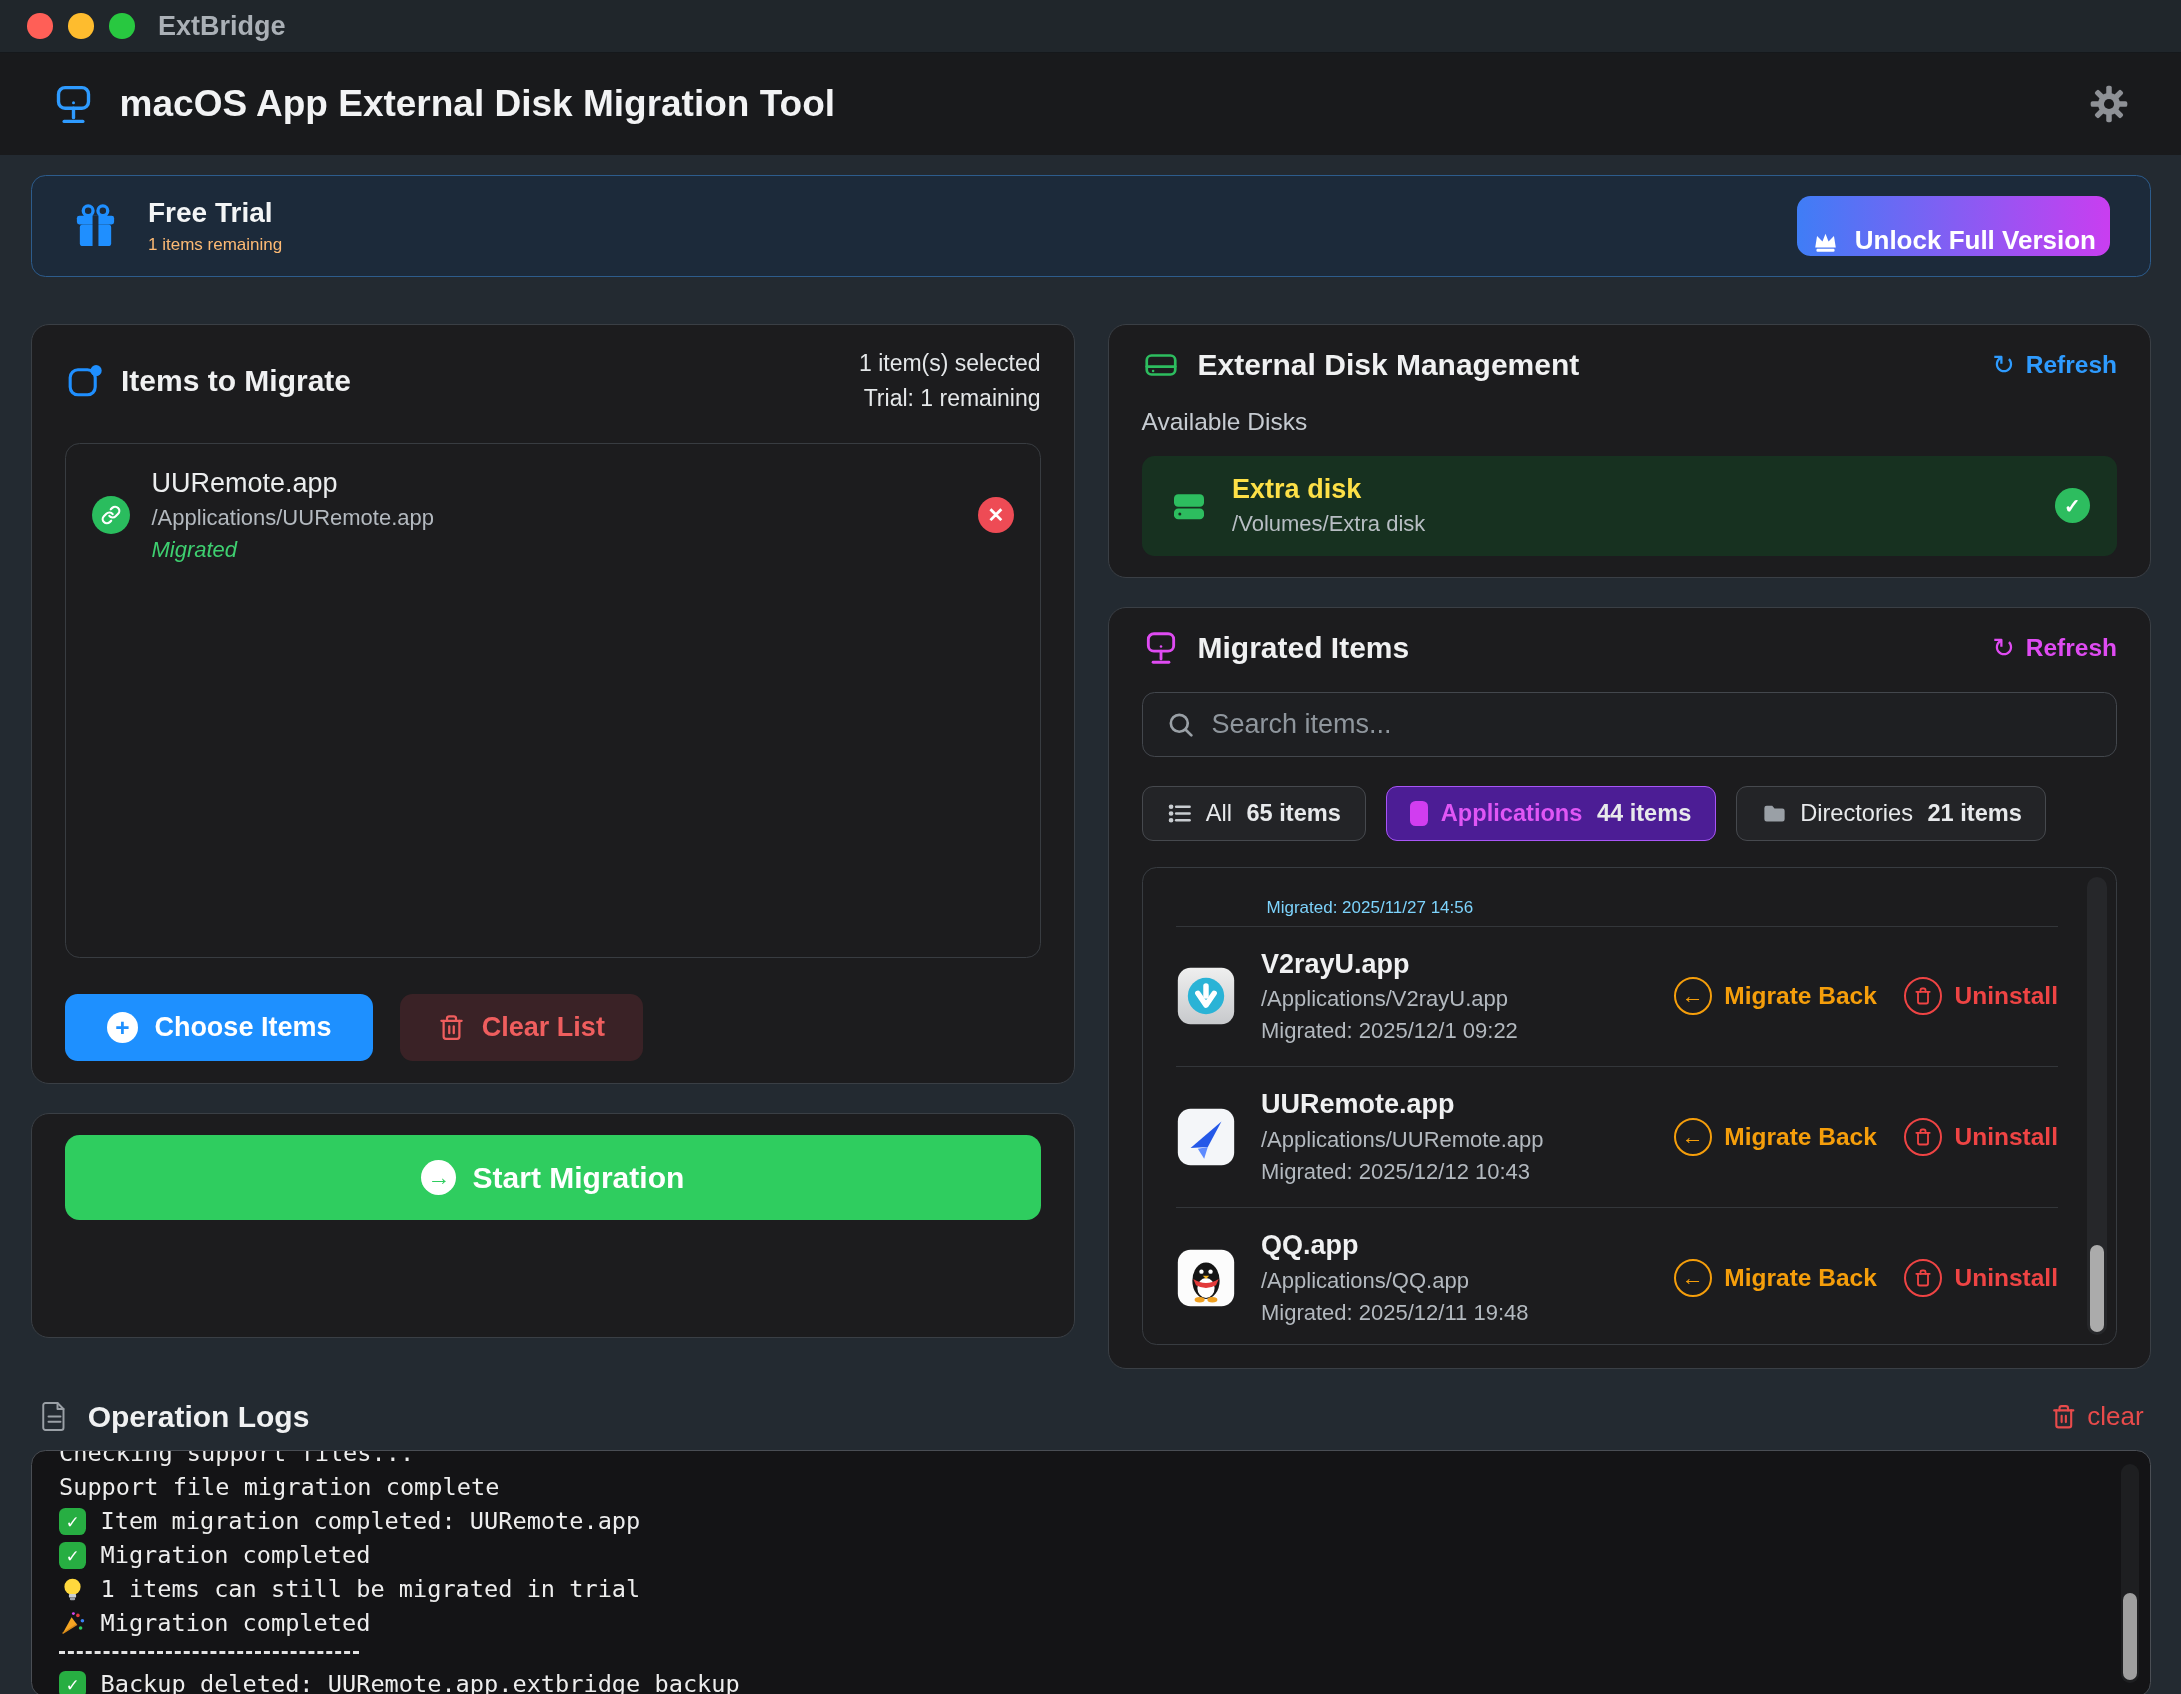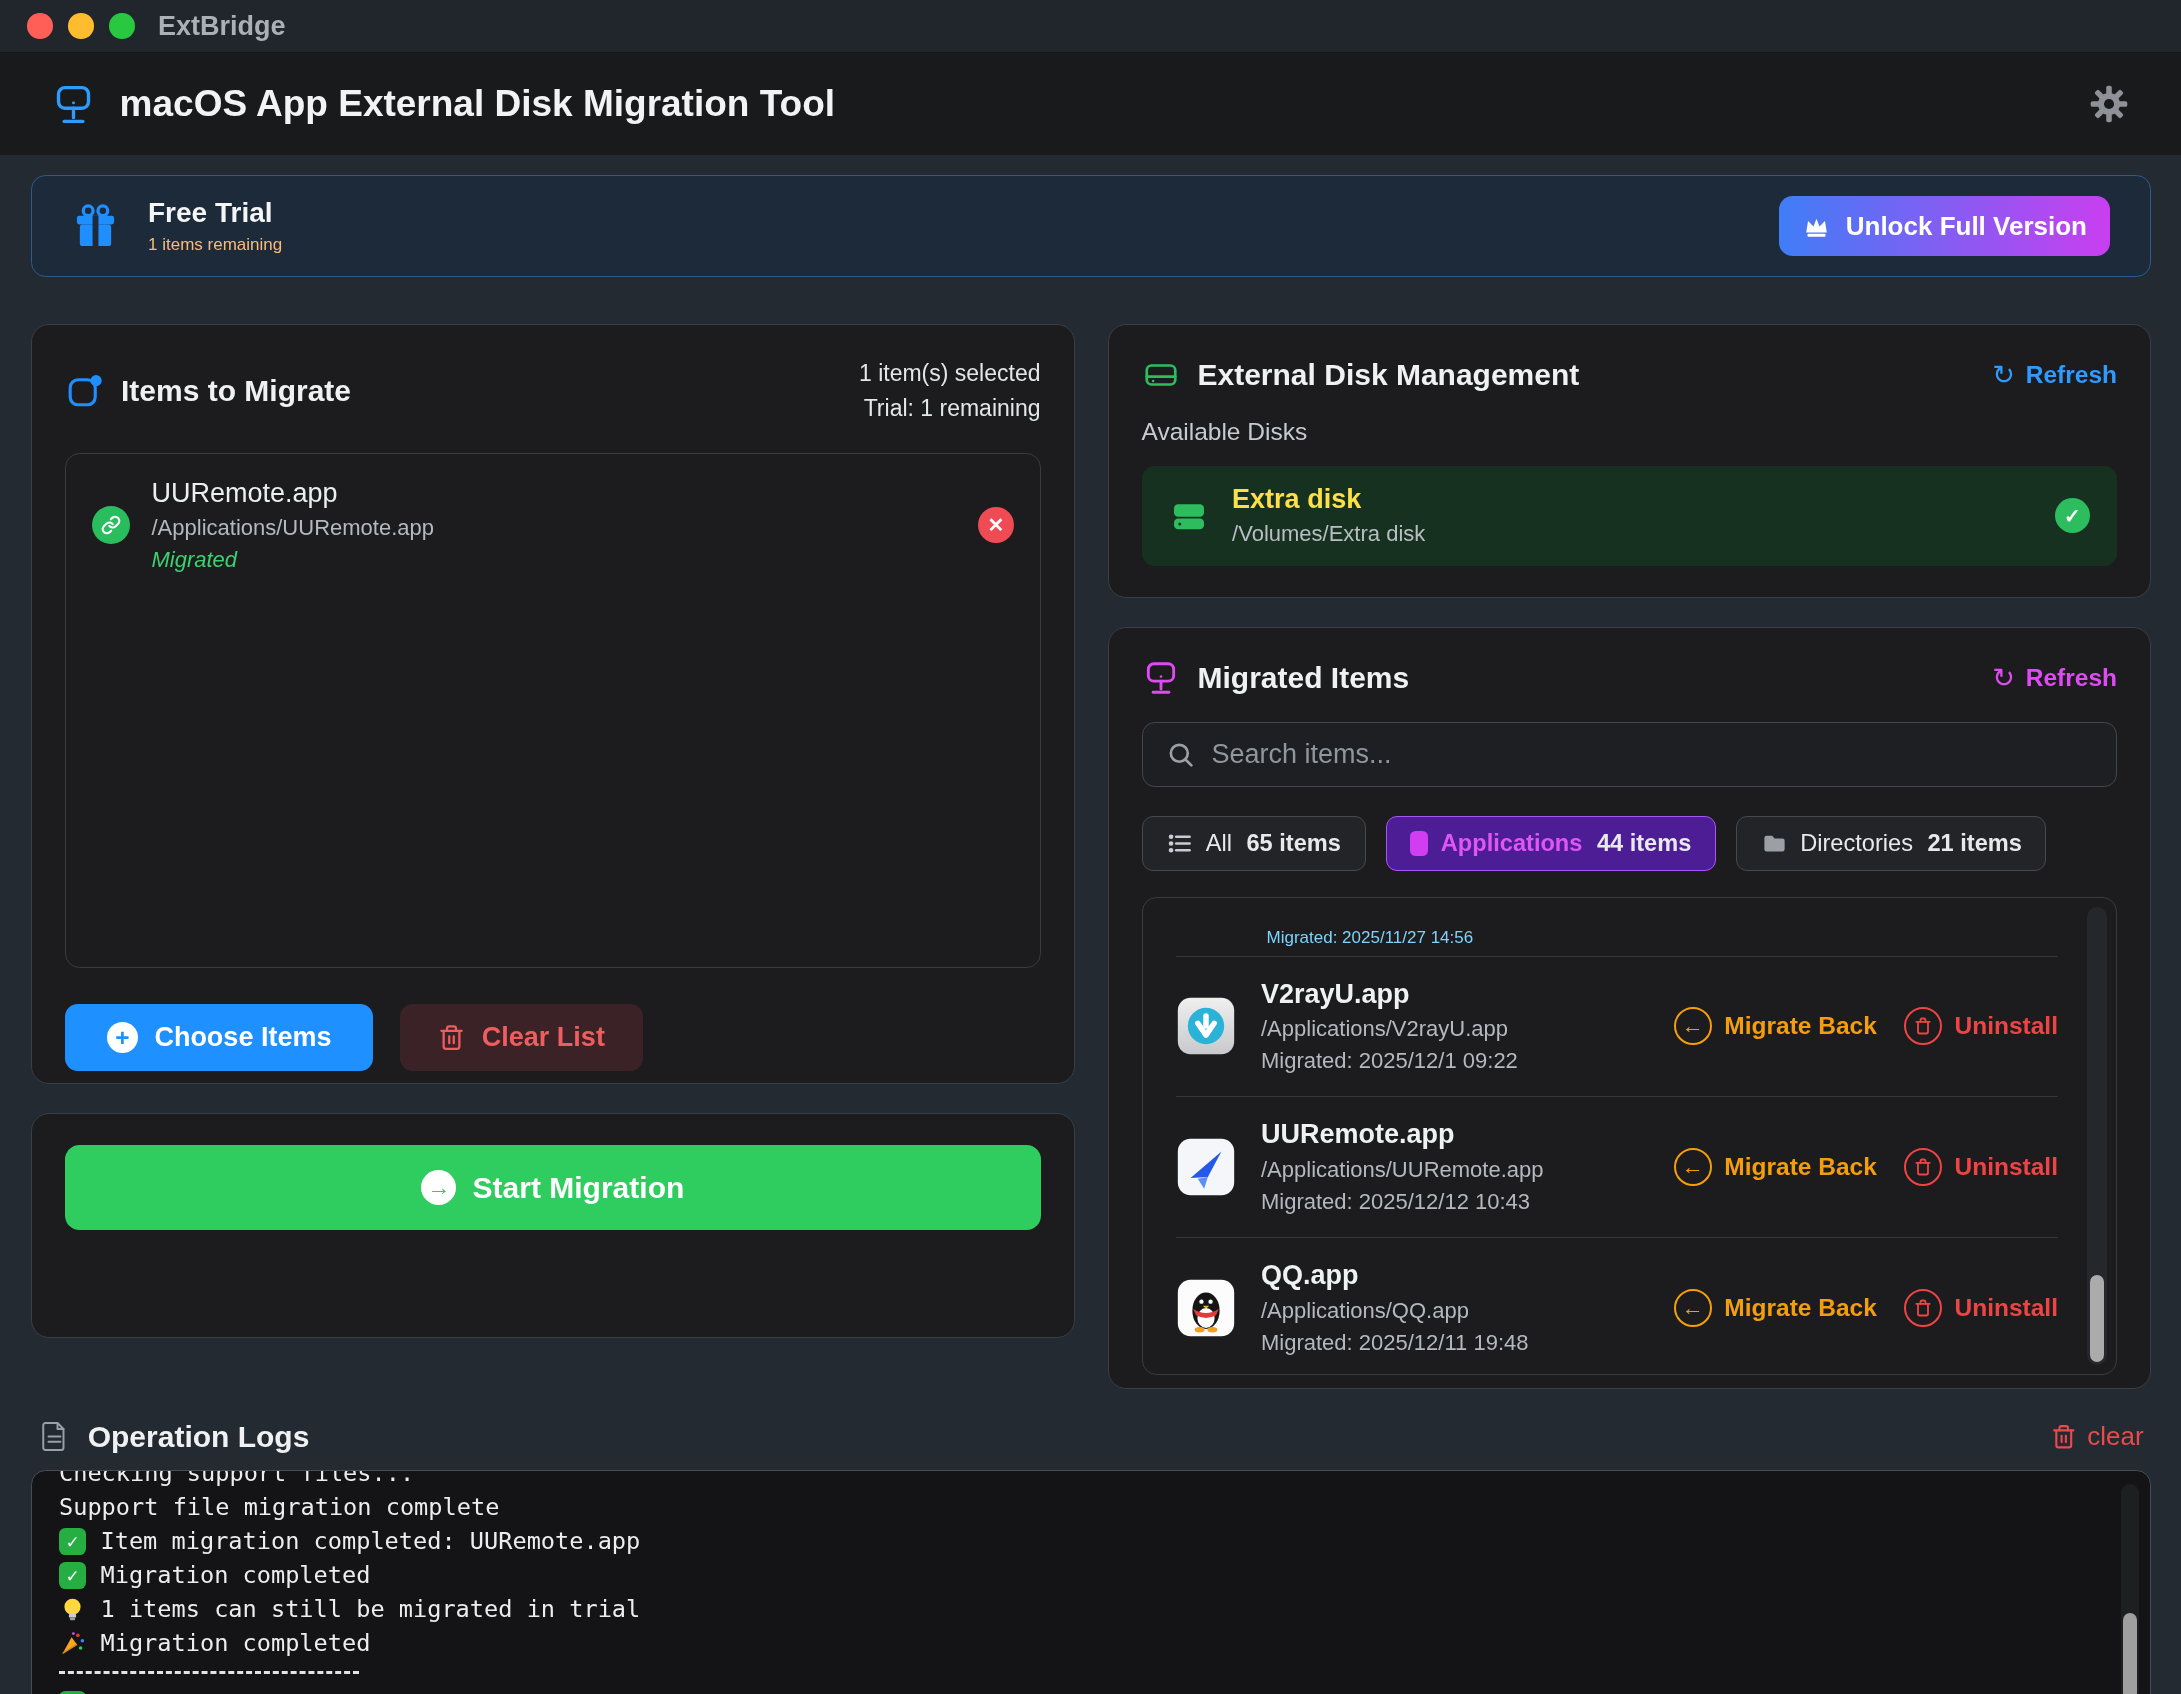--- a/index.html
+++ b/index.html
@@ -24,29 +24,29 @@
 
   
   .content { flex:1; padding:20px 31px 0; overflow:hidden; }
 
   
   .banner { height:102px; border:1.8px solid #2d5c8c; background:#1c2a3a; border-radius:14.5px; display:flex; align-items:center; padding:0 40px; }
   .gift { width:47px; height:47px; flex:none; }
   .banner-texts { margin-left:29px; }
   .banner-title { font-size:28px; font-weight:700; color:#f3f5f6; }
   .banner-sub { font-size:17px; color:#fdba74; margin-top:6.4px; }
-  .unlock-btn { margin-left:auto; height:60px; padding:0 23px; border:none; border-radius:13.6px;
+  .unlock-btn { margin-left:auto; height:60px; padding:0 14px; border:none; border-radius:13.6px;
     background:linear-gradient(90deg,#3f7df6,#c93ef0); color:#fff; font-size:26px; font-weight:700;
-    display:flex; align-items:center; gap:14.5px; font-family:inherit; cursor:pointer; }
+    display:flex; align-items:flex-end; gap:14.5px; font-family:inherit; cursor:pointer; }
   .crown { width:29px; height:29px; }
 
   
   .main { display:flex; gap:33px; margin-top:47px; align-items:flex-start; }
   .col { flex:1; display:flex; flex-direction:column; gap:29px; min-width:0; }
-  .panel { background:#1c1c1e; border:1.8px solid #3a3f45; border-radius:18px; padding:31px 33px; }
+  .panel { background:#1c1c1e; border:1.8px solid #3a3f45; border-radius:18px; padding:21px 33px; }
 
   .panel-head { display:flex; align-items:center; gap:18px; }
   .panel-title { font-size:30px; font-weight:700; color:#f0f1f2; }
   .phead-icon { width:38px; height:38px; flex:none; }
   .refresh { margin-left:auto; display:flex; align-items:center; gap:11px; font-size:24.5px; font-weight:600; cursor:pointer; }
   .refresh .rot { font-size:27px; font-weight:400; }
   .refresh.blue { color:#2e9bff; }
   .refresh.magenta { color:#df4bf2; }
 
   

